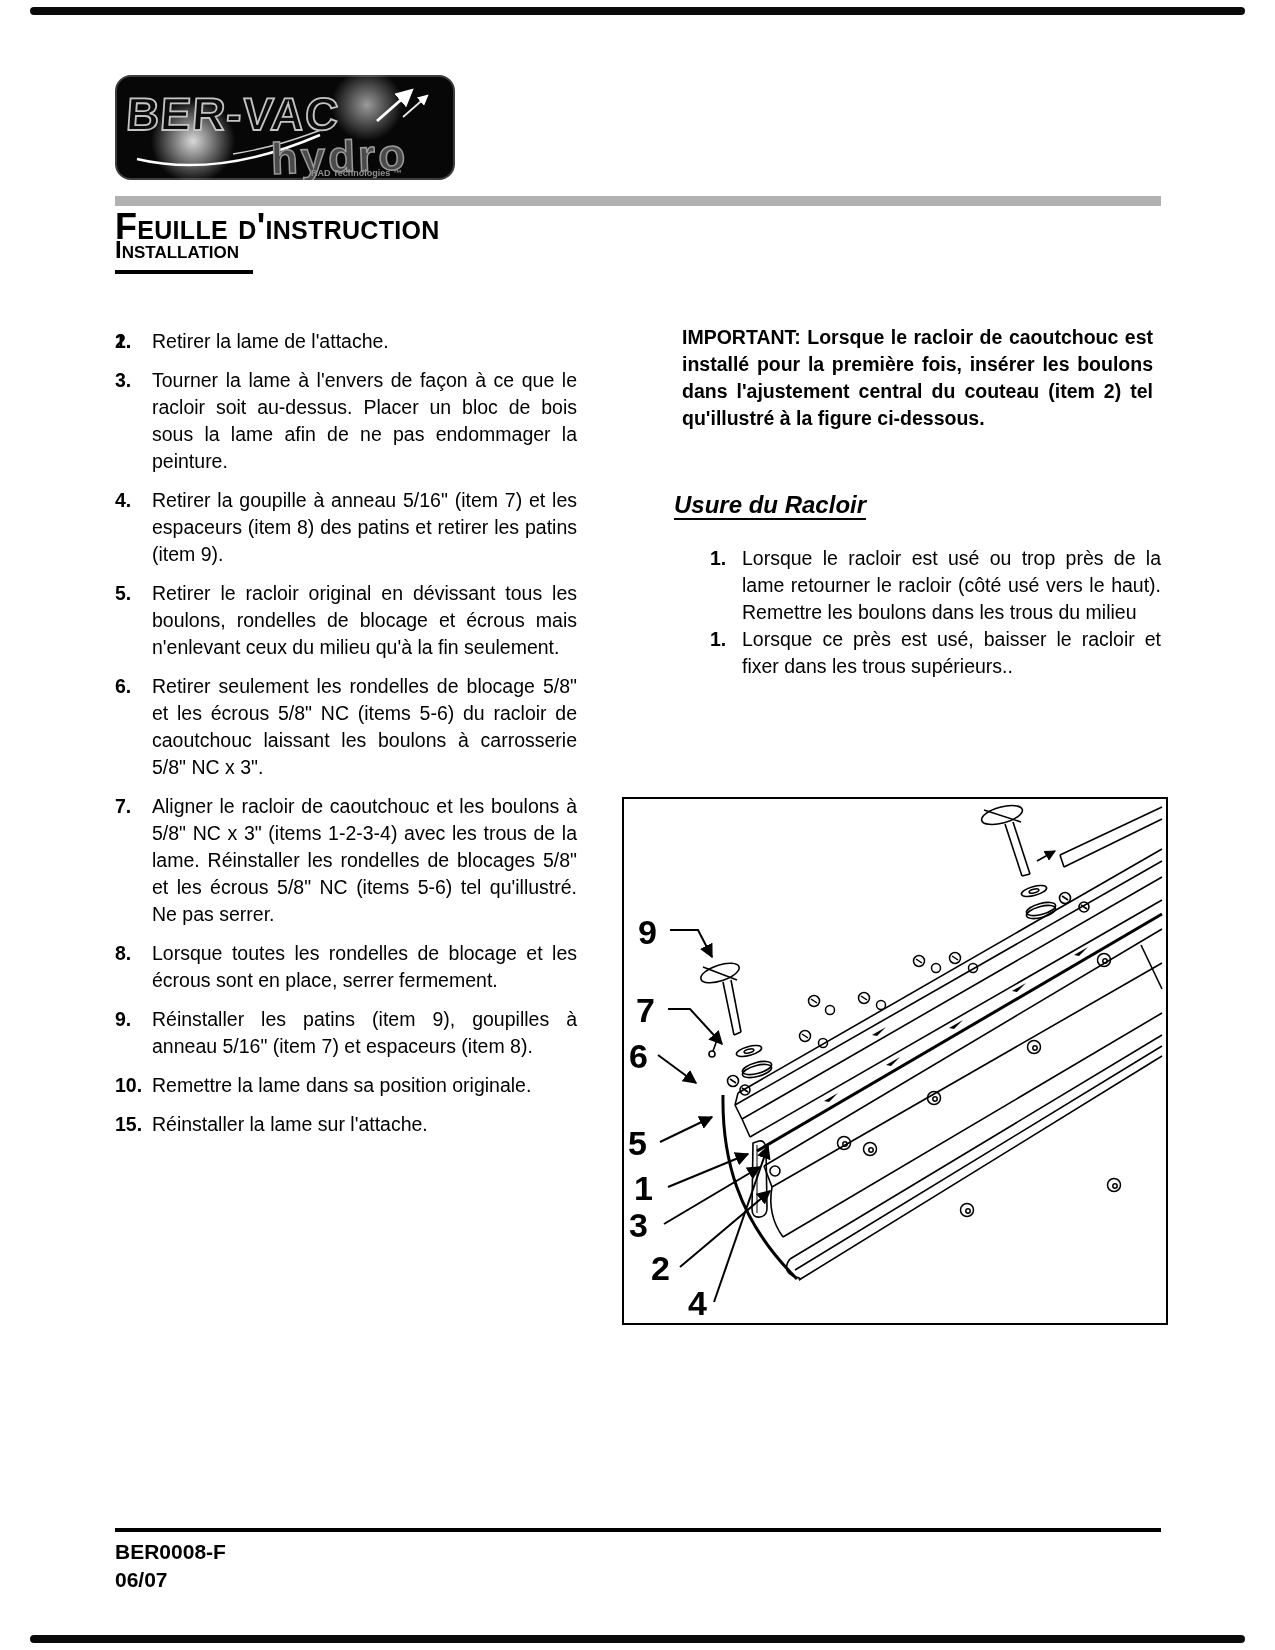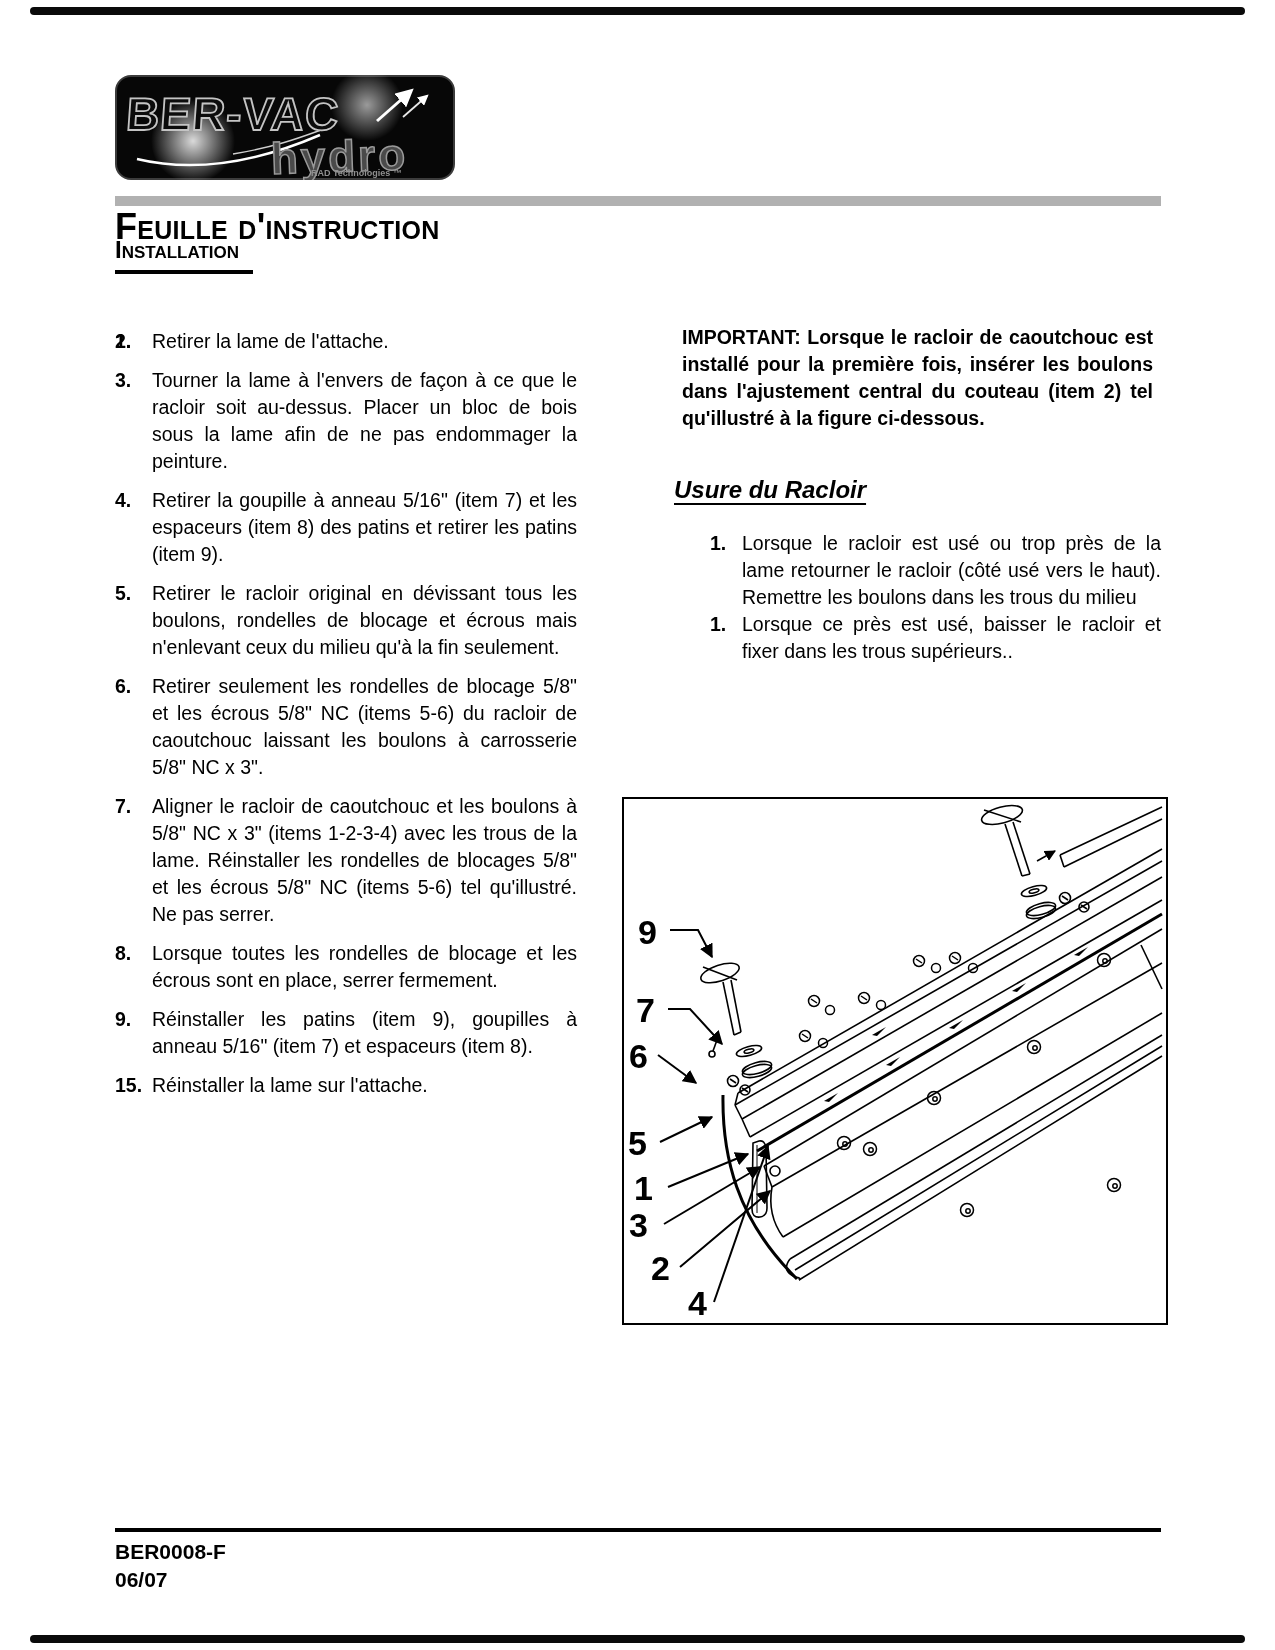--- a/index.html
+++ b/index.html
@@ -16,21 +16,21 @@
   .hleft{position:absolute;left:0;top:0;}
   .hright{position:absolute;left:380px;top:0;}
   .inst-heading{position:absolute;left:115px;top:236px;font-weight:bold;font-size:24px;
         border-bottom:4px solid #000;padding:0 14px 6px 0;}
   .colL{position:absolute;left:115px;top:316px;width:462px;}
   .colR{position:absolute;left:674px;top:316px;width:487px;}
   .steps{list-style:none;margin:0;padding:0;font-size:19.5px;line-height:27px;}
   .steps li{position:relative;padding-left:37px;text-align:justify;margin-bottom:12px;}
   .steps .num{position:absolute;left:0;top:0;font-weight:bold;}
   .important{font-weight:bold;font-size:19.5px;line-height:27px;text-align:justify;margin:8px;}
-  .usure-heading{margin-top:44px;font-weight:bold;font-style:italic;font-size:24px;
+  .usure-heading{margin-top:59px;font-weight:bold;font-style:italic;font-size:24px;
         text-decoration:underline;text-decoration-thickness:2px;text-underline-offset:5px;}
   .usteps{list-style:none;margin:26px 0 0 0;padding:0;font-size:19.5px;line-height:27px;}
   .usteps li{position:relative;padding-left:68px;text-align:justify;margin:0;}
   .usteps .num{position:absolute;left:36px;top:0;font-weight:bold;}
   .figure{position:absolute;left:622px;top:797px;width:542px;height:524px;border:2px solid #000;background:#fff;}
   .footrule{position:absolute;left:115px;top:1528px;width:1046px;height:4px;background:#000;}
   .footer{position:absolute;left:115px;top:1538px;font-weight:bold;font-size:21px;line-height:28px;}
 </style>
 </head>
 <body>
@@ -75,20 +75,21 @@
     <ol class="steps">
       <li><span class="num">1.</span></li>
       <li><span class="num">2.</span><span>Retirer la lame de l'attache.</span></li>
       <li><span class="num">3.</span><span>Tourner la lame à l'envers de façon à ce que le racloir soit au-dessus.  Placer un bloc de bois sous la lame afin de ne pas endommager la peinture.</span></li>
       <li><span class="num">4.</span><span>Retirer la goupille à anneau 5/16" (item 7) et les espaceurs (item 8) des patins et retirer les patins (item 9).</span></li>
       <li><span class="num">5.</span><span>Retirer le racloir original en dévissant tous les boulons, rondelles de blocage et écrous mais n'enlevant ceux du milieu qu'à la fin seulement.</span></li>
       <li><span class="num">6.</span><span>Retirer seulement les rondelles de blocage 5/8" et les écrous 5/8" NC (items 5-6) du racloir de caoutchouc laissant les boulons à carrosserie 5/8" NC x 3".</span></li>
       <li><span class="num">7.</span><span>Aligner le racloir de caoutchouc et les boulons à 5/8" NC x 3" (items 1-2-3-4) avec les trous de la lame. Réinstaller les rondelles de blocages 5/8" et les écrous 5/8" NC (items 5-6) tel qu'illustré.  Ne pas serrer.</span></li>
       <li><span class="num">8.</span><span>Lorsque toutes les rondelles de blocage et les écrous sont en place, serrer fermement.</span></li>
       <li><span class="num">9.</span><span>Réinstaller les patins (item 9), goupilles à anneau 5/16" (item 7) et espaceurs (item 8).</span></li>
+      <li><span class="num">10.</span><span>Remettre la lame dans sa position originale.</span></li>
       <li><span class="num">15.</span><span>Réinstaller la lame sur l'attache.</span></li>
     </ol>
   </div>
 
   <div class="colR">
     <p class="important">IMPORTANT: Lorsque le racloir de caoutchouc est installé pour la première fois, insérer les boulons dans l'ajustement central du couteau (item 2) tel qu'illustré à la figure ci-dessous.</p>
     <div class="usure-heading">Usure du Racloir</div>
     <ol class="usteps">
       <li><span class="num">1.</span><span>Lorsque le racloir est usé ou trop près de la lame retourner le racloir (côté usé vers le haut).  Remettre les boulons dans les trous du milieu</span></li>
       <li><span class="num">1.</span><span>Lorsque ce près est usé, baisser le racloir et fixer dans les trous supérieurs..</span></li>

